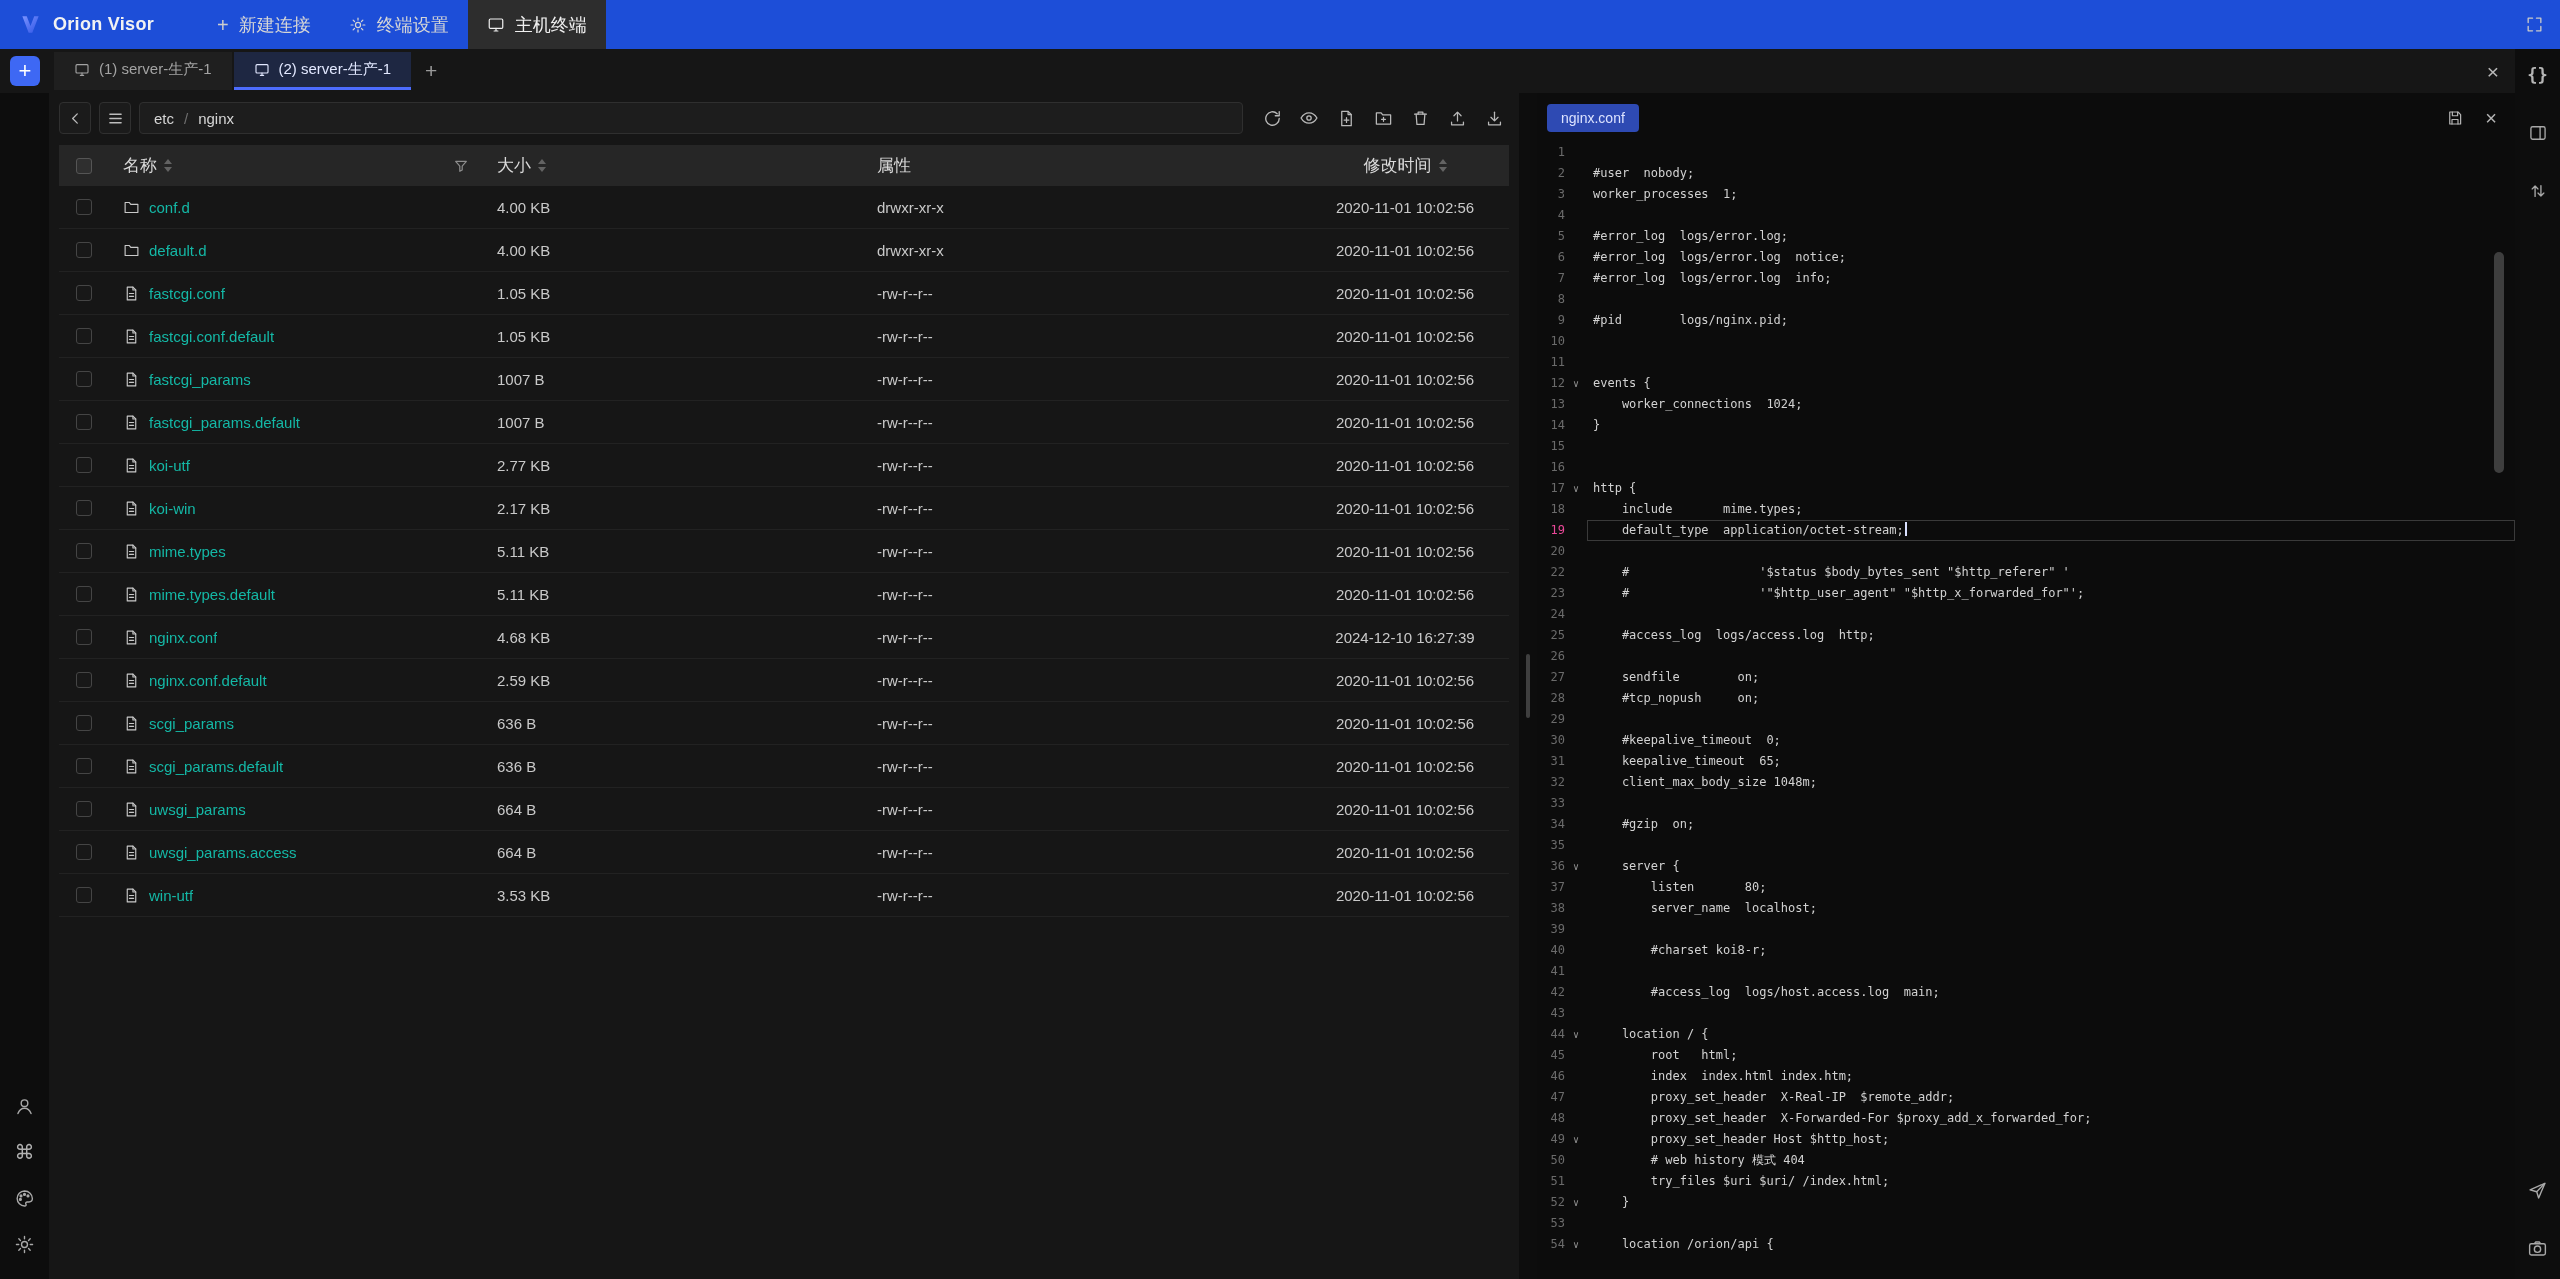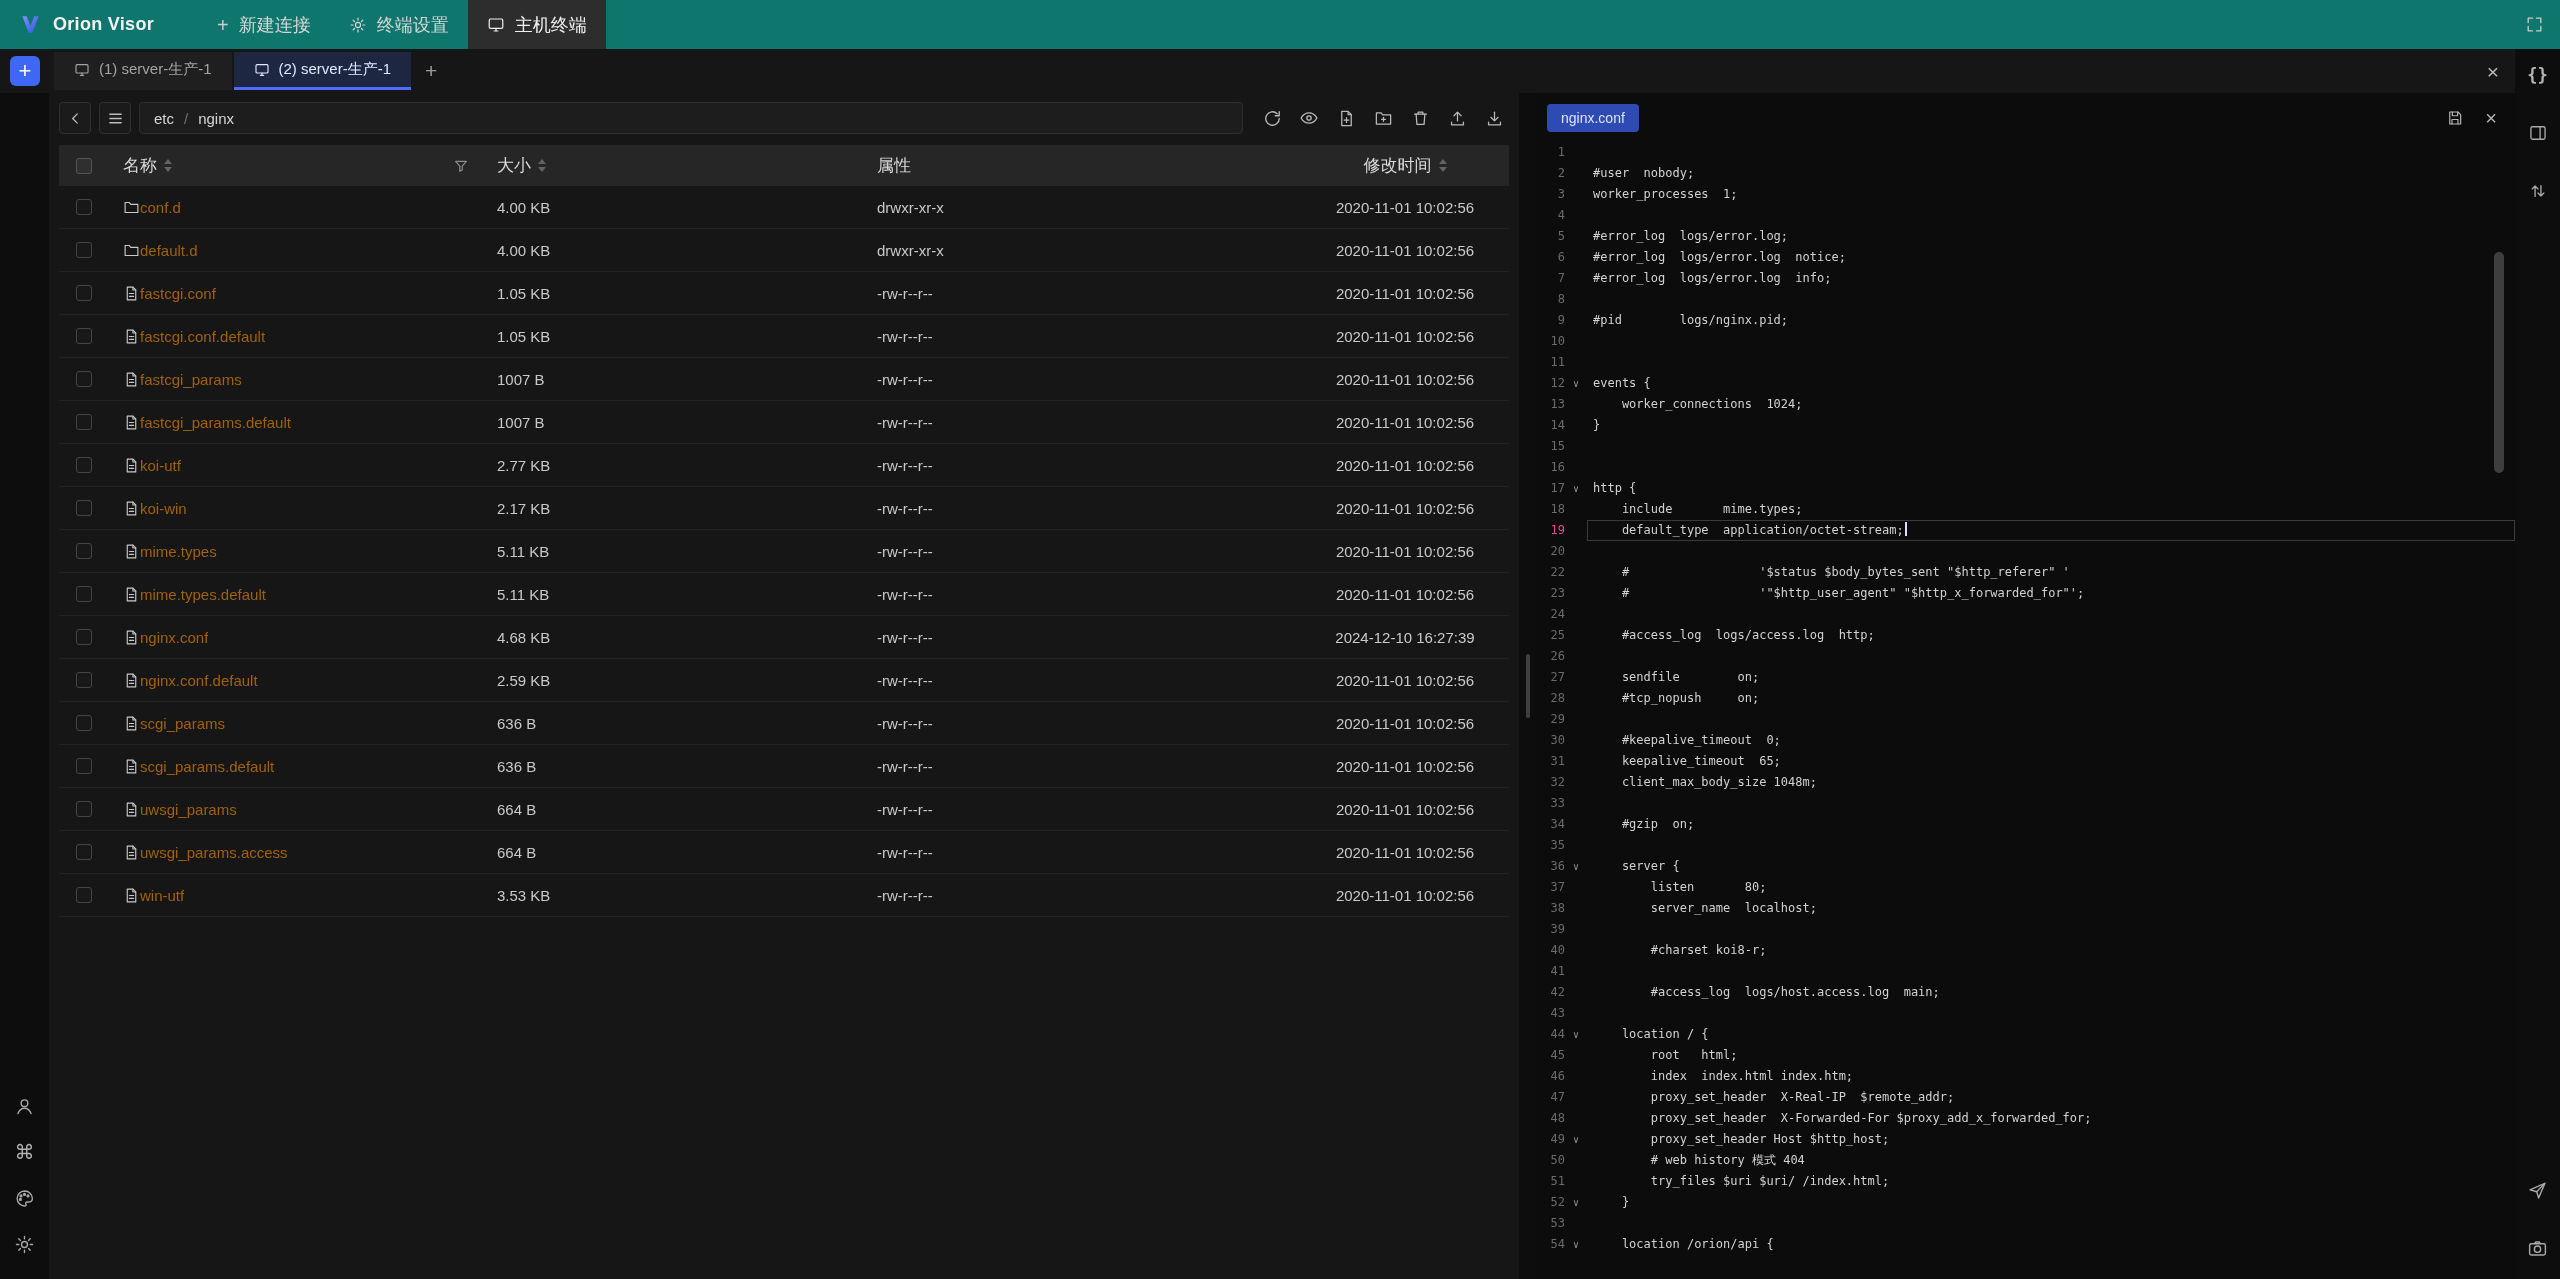--- a/index.html
+++ b/index.html
@@ -3,21 +3,21 @@
 <meta charset="utf-8">
 <style>
   *{box-sizing:border-box;margin:0;padding:0}
   html,body{background:#0d0d0d}
   body{width:2560px;height:1279px;overflow:hidden;font-family:"Liberation Sans","DejaVu Sans",sans-serif;color:#d0d0d0}
   button{background:none;border:none;color:inherit;font:inherit;cursor:pointer;padding:0}
   svg{display:block;flex:none}
   .spacer{flex:1}
 
   
-  .top-bar{height:49px;background:#0f766e;display:flex;align-items:center;padding-left:18px}
+  .top-bar{height:49px;background:#1d4ed8;display:flex;align-items:center;padding-left:18px}
   .logo{display:flex;align-items:center;gap:10px}
   .logo-text{font-size:18px;font-weight:bold;color:#f2f2f2;letter-spacing:.3px}
   .top-menu{display:flex;height:100%;margin-left:44px}
   .menu-item{display:flex;align-items:center;gap:10px;padding:0 19px;font-size:18px;color:#d6d6d6;height:100%}
   .menu-item.active{background:#2d2d2d;color:#f0f0f0}
   .glyph-icon{font-size:20px;line-height:1;color:#cdcdcd}
   .topbar-right{margin-left:auto;margin-right:16px;color:#c9c9c9}
 
   
   .app-row{display:flex;height:1230px}
@@ -54,21 +54,21 @@
 
   .file-table{flex:1;overflow:hidden}
   .thead,.trow{display:grid;grid-template-columns:50px 374px 380px 438px 1fr;align-items:center}
   .thead{height:41px;background:#262626;color:#dadada;font-size:17px}
   .trow{height:43px;border-bottom:1px solid #222;color:#c9c9c9;font-size:15px}
   .cell{padding:0 14px;display:flex;align-items:center;min-width:0;white-space:nowrap}
   .c-check{justify-content:center;padding:0}
   .c-time{justify-content:center}
   .checkbox{width:16px;height:16px;border:1px solid #454545;border-radius:3px;background:#181818;display:inline-block}
   .thead .checkbox{background:#2f2f2f;border-color:#555}
-  .fname{color:#a16207;overflow:hidden;text-overflow:ellipsis}
+  .fname{color:#14b8a6;margin-left:9px;overflow:hidden;text-overflow:ellipsis}
   .fi{color:#c9c9c9}
   .trow:not(.is-folder) .i-folder{display:none}
   .sort{display:inline-flex;flex-direction:column;gap:3px;margin-left:7px}
   .sort i{display:block;width:0;height:0;border-left:4px solid transparent;border-right:4px solid transparent}
   .sort .up{border-bottom:5px solid #636363}
   .sort .down{border-top:5px solid #636363}
   .funnel{margin-left:auto;color:#8d8d8d}
 
   
   .splitter{width:18px;display:flex;align-items:center;justify-content:center;background:#0d0d0d}

